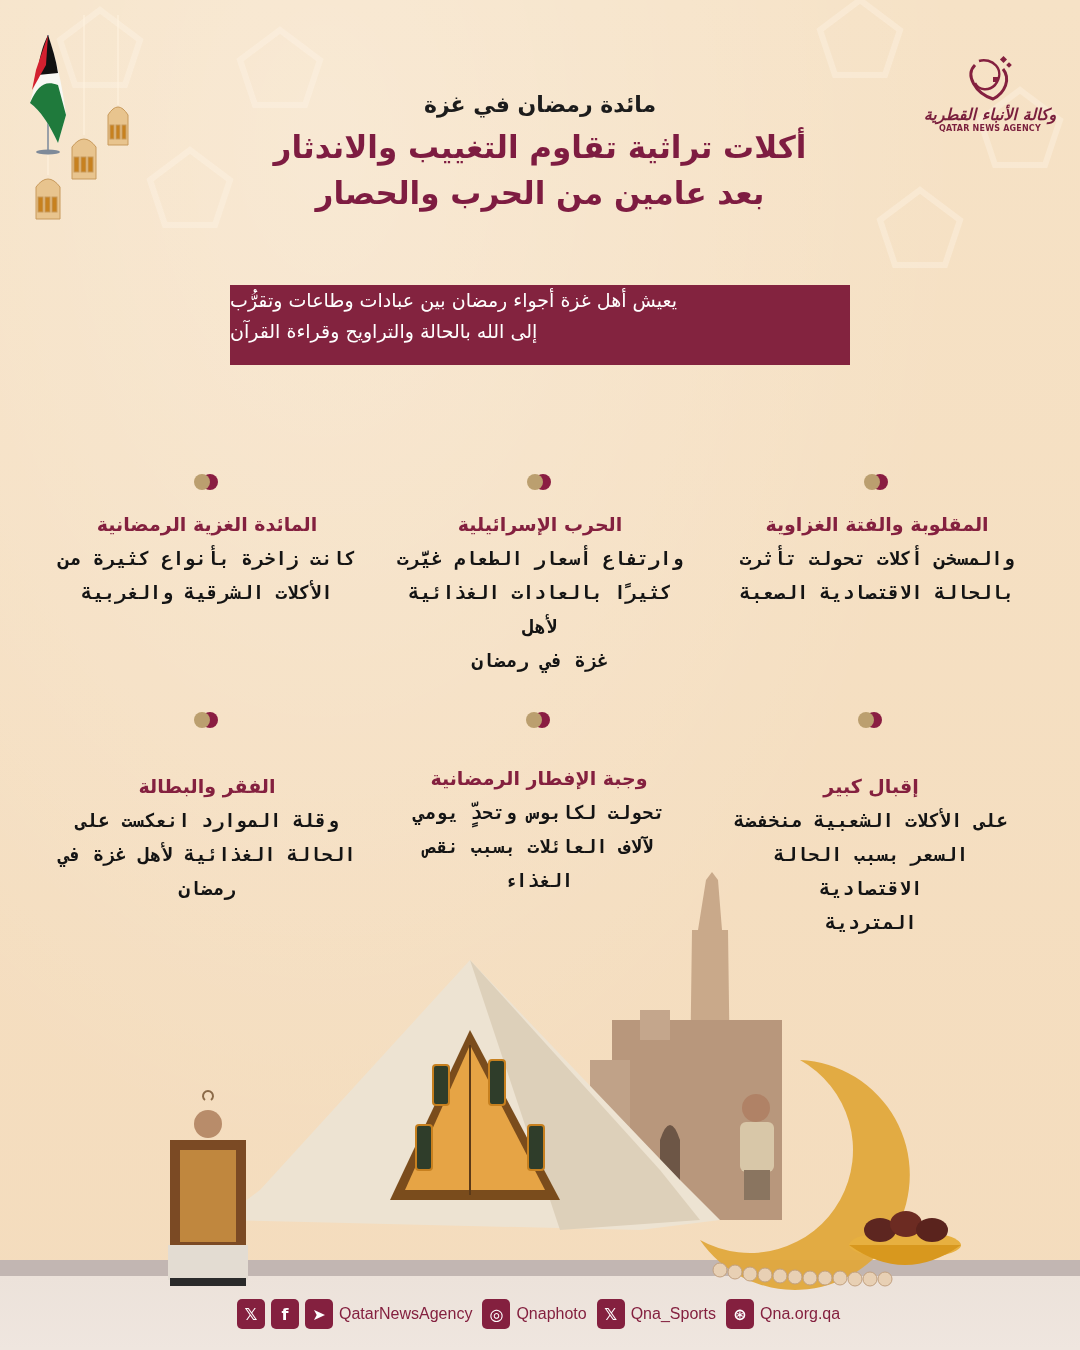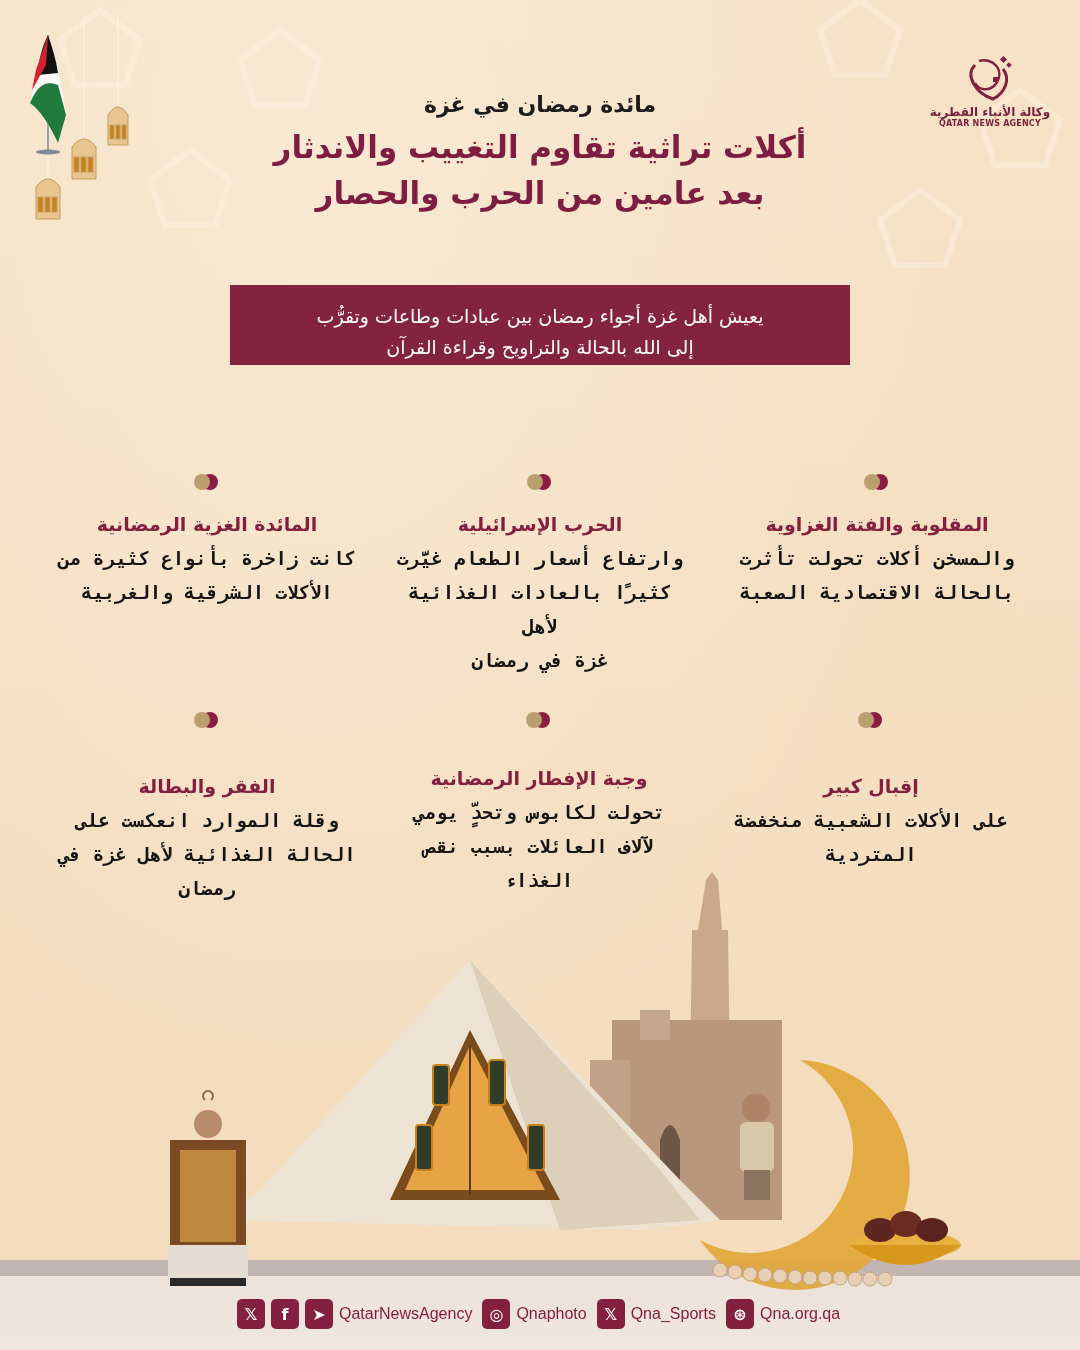--- a/index.html
+++ b/index.html
@@ -19,31 +19,31 @@
   
   .pattern {
     position: absolute; left: 0; top: 0; width: 1080px; height: 300px;
     opacity: 0.35;
   }
   .flag-group { position: absolute; left: 10px; top: 15px; width: 130px; height: 230px; }
   .logo {
     position: absolute; left: 920px; top: 55px; width: 140px; height: 80px;
     display: flex; flex-direction: column; align-items: center;
   }
-  .logo-name-ar { font-size: 12px; color: #7a1f3d; font-weight: bold; margin-top: 2px; direction: rtl; }
+  .logo-name-ar { font-size: 16px; color: #7a1f3d; font-weight: bold; margin-top: 2px; direction: rtl; font-style: italic; }
   .logo-name-en { font-size: 8px; color: #7a1f3d; font-weight: bold; letter-spacing: 0.2px; }
 
   .header { position: absolute; left: 0; right: 0; top: 92px; text-align: center; direction: rtl; }
   .kicker { font-size: 22px; font-weight: bold; color: #1c1c1c; }
   .title { font-size: 31px; font-weight: bold; color: #7e1c41; line-height: 52px; margin-top: 4px; }
 
   .banner {
     position: absolute; left: 230px; top: 285px; width: 620px; height: 80px;
-    background: #83233f; color: #fff; text-align: center; direction: rtl;
-    font-size: 19px; line-height: 31px; padding-top: 16px;
+    background: #83233f; color: #fff; text-align: left; direction: rtl;
+    font-size: 19px; line-height: 31px; padding-top: 0;
   }
 
   .card {
     position: absolute; width: 300px; text-align: center; direction: rtl;
   }
   .dots { width: 30px; height: 18px; margin: 0 auto; position: relative; }
   .dots .d1 { position: absolute; left: 2px; top: 1px; width: 16px; height: 16px; border-radius: 50%; background: #bb9f6f; }
   .dots .d2 { position: absolute; left: 10px; top: 1px; width: 16px; height: 16px; border-radius: 50%; background: #8a1d42; z-index: 0; }
   .dots .d1 { z-index: 1; }
   .card-title { font-size: 19px; font-weight: bold; color: #84203f; margin-top: 22px; }
@@ -166,20 +166,21 @@
   </div>
 
   <div class="card" style="left:721px; top:711px;">
     <div class="dots">
         <span class="d2"></span>
         <span class="d1"></span>
       </div>
     <div class="card-title" style="margin-top:46px">إقبال كبير</div>
     <div class="card-body">
       <div>على الأكلات الشعبية منخفضة</div>
+      <div>السعر بسبب الحالة الاقتصادية</div>
       <div>المتردية</div>
     </div>
   </div>
   <div class="card" style="left:389px; top:711px;">
     <div class="dots">
         <span class="d2"></span>
         <span class="d1"></span>
       </div>
     <div class="card-title" style="margin-top:38px">وجبة الإفطار الرمضانية</div>
     <div class="card-body">

